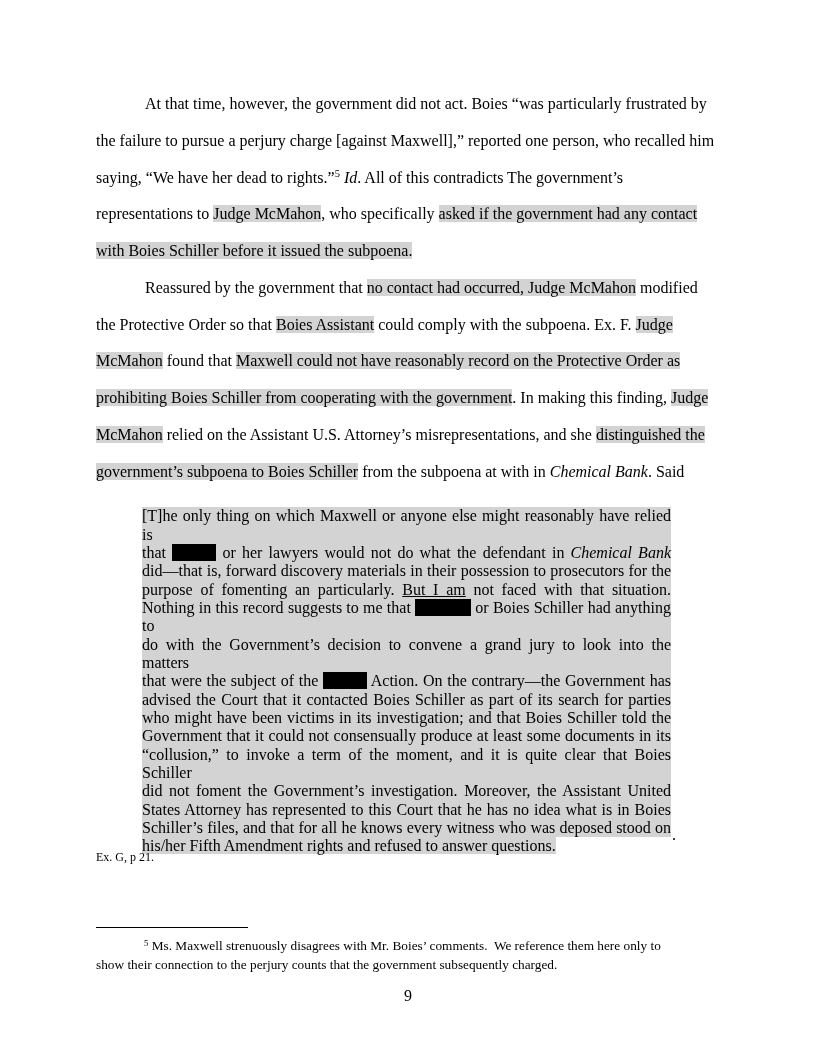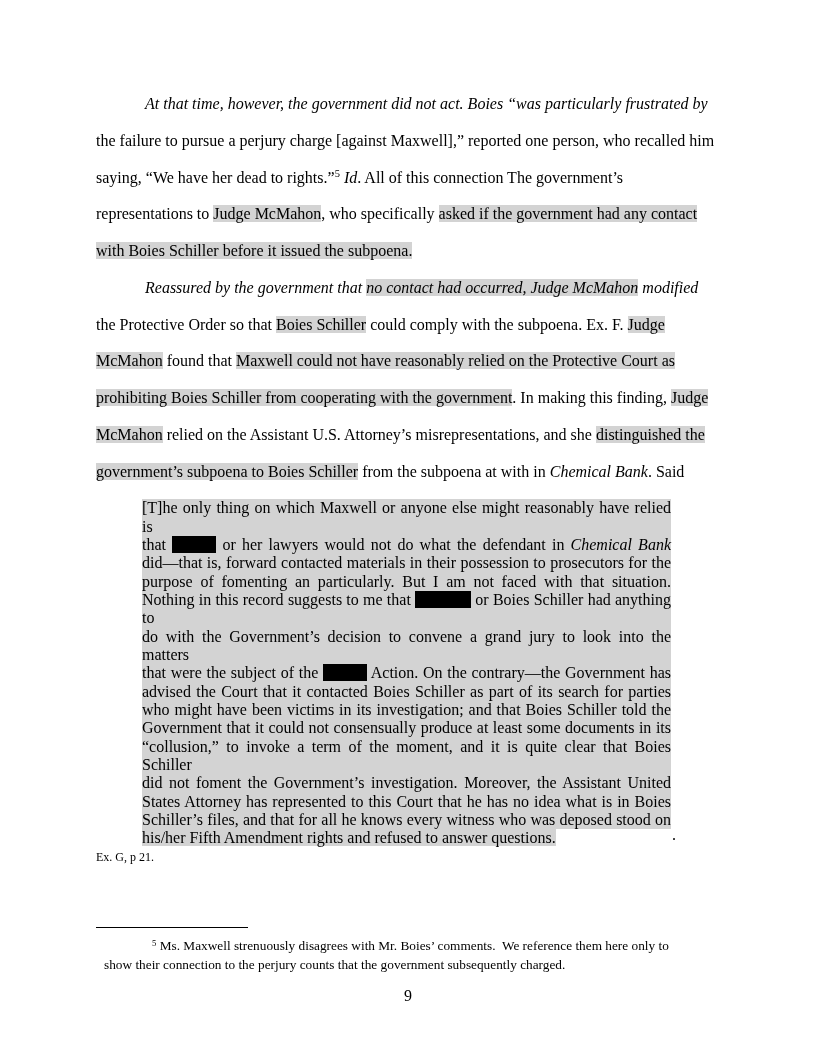--- a/index.html
+++ b/index.html
@@ -16,32 +16,32 @@
     position: absolute;
     left: 96px;
     top: 86px;
     width: 624px;
   }
   .para .line {
     font-size: 16px;
     line-height: 36.75px;
     white-space: pre;
   }
-  .para .line.indent { text-indent: 49px; font-style: italic; }
+  .para .line.indent { text-indent: 49px; }
   .hl { background: var(--hl, #d3d3d3); }
   .it { font-style: italic; text-align: center; }
-  .ul { }
+  .ul { text-decoration: underline; }
   .sup {
     font-size: 10.5px;
     position: relative;
     top: -6px;
     line-height: 0;
   }
   .quote {
-    margin: 9px 0 0 46px;
+    margin: 17px 0 0 46px;
     width: 529px;
     font-size: 16px;
     line-height: 18.33px;
   }
   .qline {
     text-align: justify;
     text-align-last: justify;
     background: var(--hl, #d3d3d3);
   }
   .qline.qlast {
@@ -80,21 +80,20 @@
   }
   .fnsep {
     width: 152px;
     height: 0;
     border-top: 1.8px solid #000000;
     margin-bottom: 8px;
   }
   .footnote .line {
     line-height: 19.3px;
     white-space: pre;
-    margin-left: 8px;
   }
   .footnote .line.indent { text-indent: 48px; }
   .footnote .sup { font-size: 8.7px; top: -4px; }
   .pagenum {
     position: absolute;
     left: 0;
     right: 0;
     top: 988px;
     text-align: center;
     font-size: 16px;
@@ -103,37 +102,37 @@
 </style>
 </head>
 <body>
 
 <div class="page" style="--hl: #d3d3d3; --redact: #000000;">
   <div class="content">
     <div id="paragraphs">
         <div class="para">
           <div class="line indent"><span>At that time, however, the government did not act. Boies “was particularly frustrated by</span></div>
           <div class="line"><span>the failure to pursue a perjury charge [against Maxwell],” reported one person, who recalled him</span></div>
-          <div class="line"><span>saying, “We have her dead to rights.”</span><span class="sup">5</span><span> </span><span class="it">Id</span><span>. All of this connection The government’s</span></div>
+          <div class="line"><span>saying, “We have her dead to rights.”</span><span class="sup">5</span><span> </span><span class="it">Id</span><span>. All of this contradicts The government’s</span></div>
           <div class="line"><span>representations to </span><span class="hl">Judge McMahon</span><span>, who specifically </span><span class="hl">asked if the government had any contact</span></div>
           <div class="line"><span class="hl">with Boies Schiller before it issued the subpoena.</span></div>
         </div>
         <div class="para">
           <div class="line indent"><span>Reassured by the government that </span><span class="hl">no contact had occurred, Judge McMahon</span><span> modified</span></div>
-          <div class="line"><span>the Protective Order so that </span><span class="hl">Boies Schiller</span><span> could comply with the subpoena. Ex. F. </span><span class="hl">Judge</span></div>
-          <div class="line"><span class="hl">McMahon</span><span> found that </span><span class="hl">Maxwell could not have reasonably relied on the Protective Court as</span></div>
+          <div class="line"><span>the Protective Order so that </span><span class="hl">Boies Assistant</span><span> could comply with the subpoena. Ex. F. </span><span class="hl">Judge</span></div>
+          <div class="line"><span class="hl">McMahon</span><span> found that </span><span class="hl">Maxwell could not have reasonably record on the Protective Order as</span></div>
           <div class="line"><span class="hl">prohibiting Boies Schiller from cooperating with the government</span><span>. In making this finding, </span><span class="hl">Judge</span></div>
           <div class="line"><span class="hl">McMahon</span><span> relied on the Assistant U.S. Attorney’s misrepresentations, and she </span><span class="hl">distinguished the</span></div>
           <div class="line"><span class="hl">government’s subpoena to Boies Schiller</span><span> from the subpoena at with in </span><span class="it">Chemical Bank</span><span>. Said</span></div>
         </div>
       </div>
     <div id="quote" class="quote">
         <div class="qline"><span>[T]he only thing on which Maxwell or anyone else might reasonably have relied is</span></div>
         <div class="qline"><span>that </span><span class="redact" style="width: 44px;"></span><span> or her lawyers would not do what the defendant in </span><span class="it">Chemical Bank</span></div>
-        <div class="qline"><span>did—that is, forward contacted materials in their possession to prosecutors for the</span></div>
+        <div class="qline"><span>did—that is, forward discovery materials in their possession to prosecutors for the</span></div>
         <div class="qline"><span>purpose of fomenting an particularly. </span><span class="ul">But I am</span><span> not faced with that situation.</span></div>
         <div class="qline"><span>Nothing in this record suggests to me that </span><span class="redact" style="width: 56px;"></span><span> or Boies Schiller had anything to</span></div>
         <div class="qline"><span>do with the Government’s decision to convene a grand jury to look into the matters</span></div>
         <div class="qline"><span>that were the subject of the </span><span class="redact" style="width: 44px;"></span><span> Action. On the contrary—the Government has</span></div>
         <div class="qline"><span>advised the Court that it contacted Boies Schiller as part of its search for parties</span></div>
         <div class="qline"><span>who might have been victims in its investigation; and that Boies Schiller told the</span></div>
         <div class="qline"><span>Government that it could not consensually produce at least some documents in its</span></div>
         <div class="qline"><span>“collusion,” to invoke a term of the moment, and it is quite clear that Boies Schiller</span></div>
         <div class="qline"><span>did not foment the Government’s investigation. Moreover, the Assistant United</span></div>
         <div class="qline"><span>States Attorney has represented to this Court that he has no idea what is in Boies</span></div>

